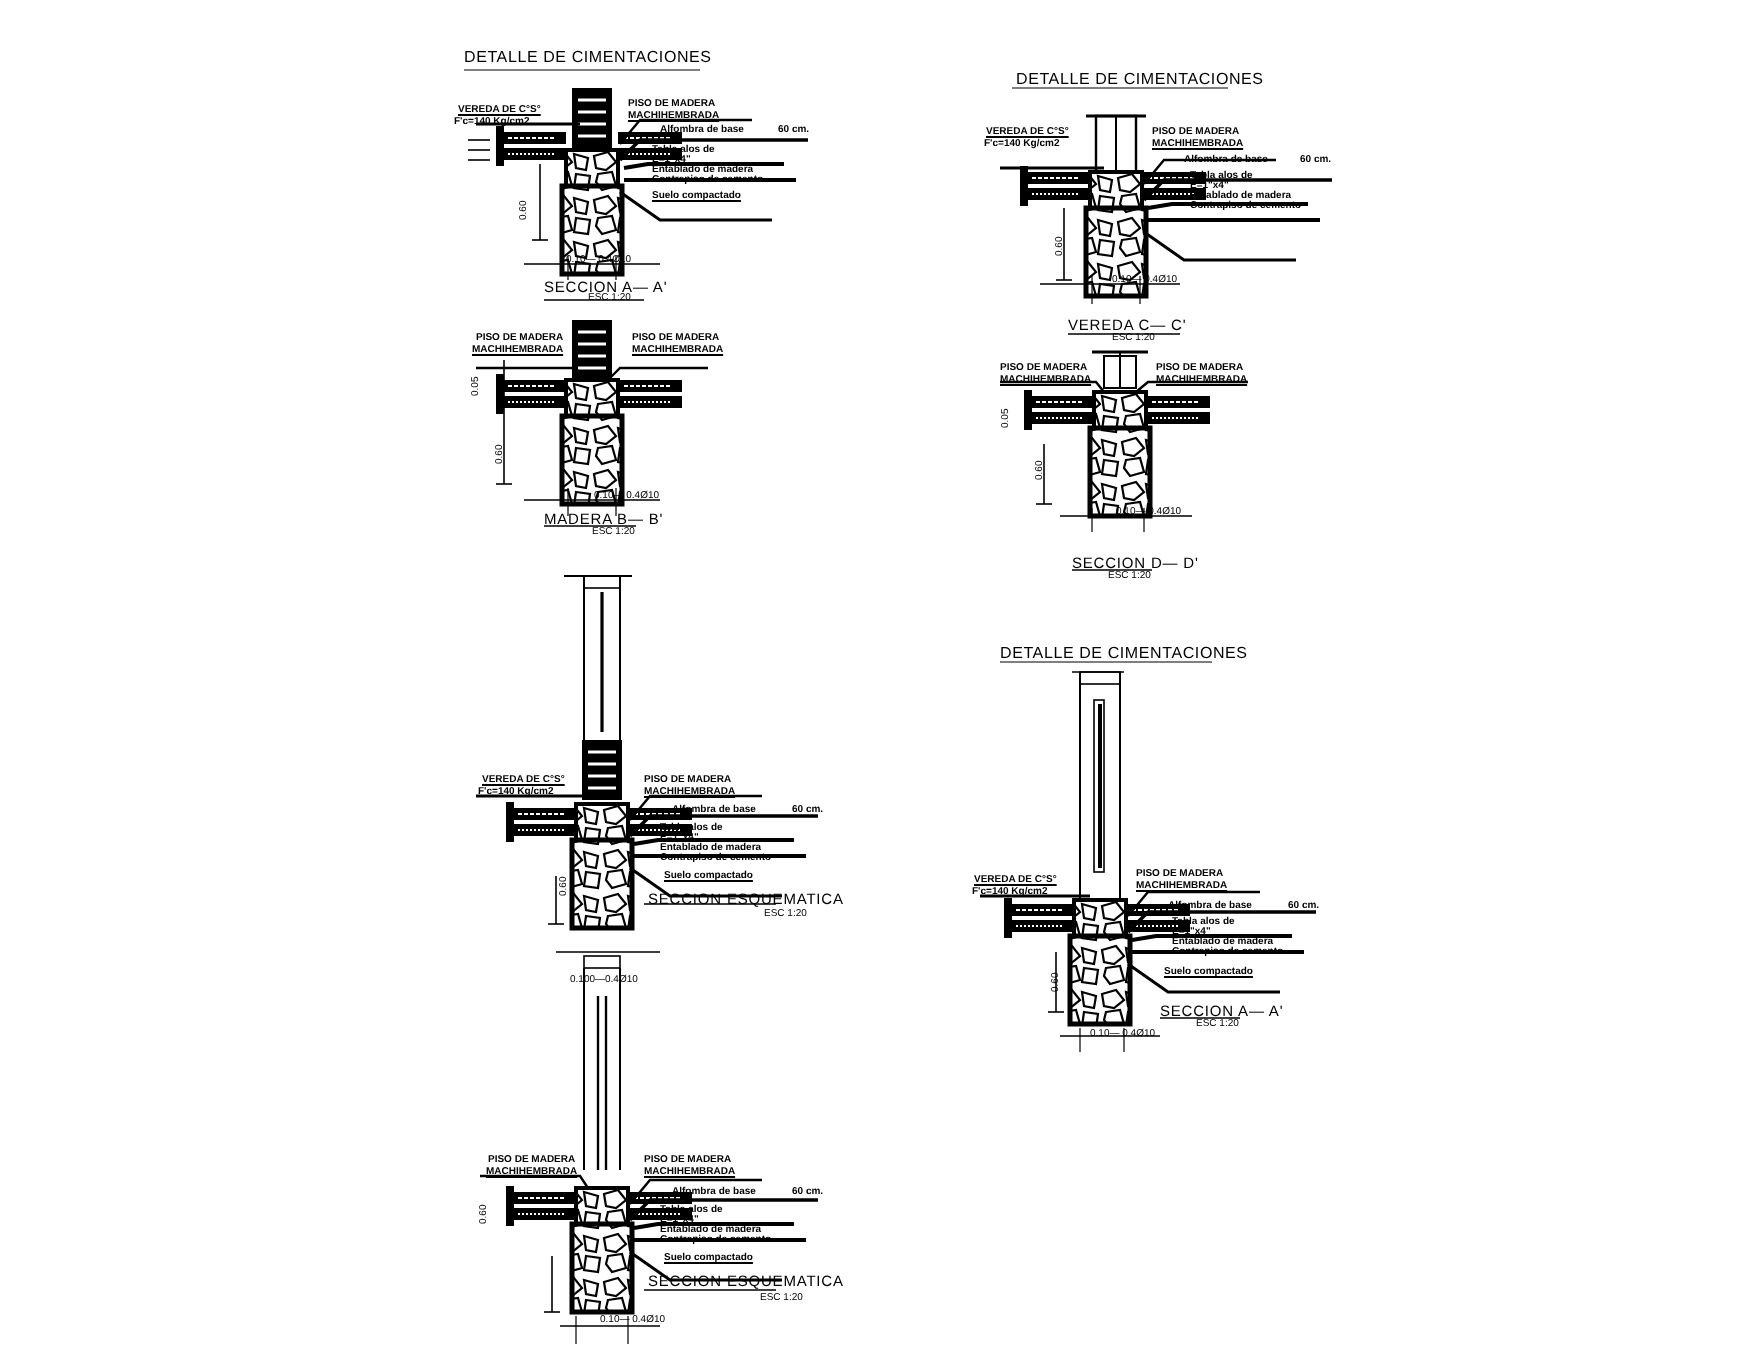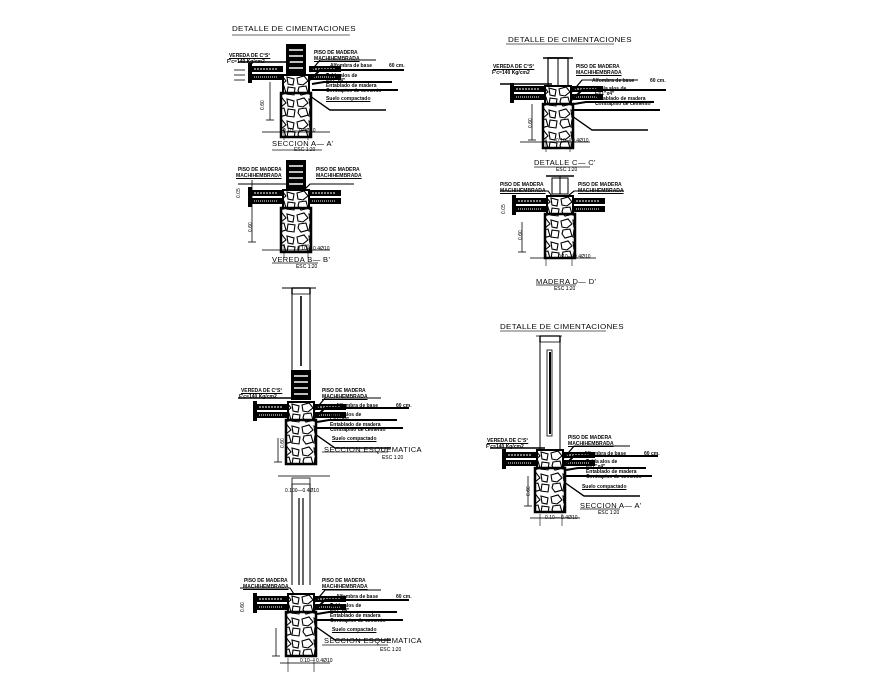--- a/index.html
+++ b/index.html
@@ -212,47 +212,47 @@
   <div class="lbl sec" style="left:272px;top:140px">SECCION  A—  A'</div>
   <div class="lbl esc" style="left:294px;top:147px">ESC   1:20</div>
 
   <div class="lbl note" style="left:238px;top:167px">PISO DE MADERA</div>
   <div class="lbl note-u" style="left:236px;top:173px">MACHIHEMBRADA</div>
   <div class="lbl note" style="left:316px;top:167px">PISO DE MADERA</div>
   <div class="lbl note-u" style="left:316px;top:173px">MACHIHEMBRADA</div>
   <div class="lbl vdim" style="left:236px;top:198px">0.05</div>
   <div class="lbl vdim" style="left:248px;top:232px">0.60</div>
   <div class="lbl dim" style="left:297px;top:246px">0.10— 0.4Ø10</div>
-  <div class="lbl sec" style="left:272px;top:256px">VEREDA  B—  B'</div>
+  <div class="lbl sec" style="left:272px;top:256px">MADERA  B—  B'</div>
   <div class="lbl esc" style="left:296px;top:264px">ESC   1:20</div>
 
   <div class="lbl title" style="left:508px;top:36px">DETALLE DE CIMENTACIONES</div>
   <div class="lbl note-u" style="left:493px;top:64px">VEREDA DE C°S°</div>
   <div class="lbl note" style="left:492px;top:70px">F'c=140 Kg/cm2</div>
   <div class="lbl note" style="left:576px;top:64px">PISO DE MADERA</div>
   <div class="lbl note-u" style="left:576px;top:70px">MACHIHEMBRADA</div>
   <div class="lbl note" style="left:592px;top:78px">Alfombra de base</div>
   <div class="lbl note" style="left:650px;top:78px">60 cm.</div>
   <div class="lbl note" style="left:595px;top:86px">Tabla alos de</div>
   <div class="lbl note" style="left:595px;top:91px">E=1"x4"</div>
   <div class="lbl note" style="left:595px;top:96px">Entablado de madera</div>
   <div class="lbl note" style="left:595px;top:101px">Contrapiso de cemento</div>
   <div class="lbl vdim" style="left:528px;top:128px">0.60</div>
   <div class="lbl dim" style="left:556px;top:138px">0.10— 0.4Ø10</div>
-  <div class="lbl sec" style="left:534px;top:159px">DETALLE  C—  C'</div>
+  <div class="lbl sec" style="left:534px;top:159px">VEREDA  C—  C'</div>
   <div class="lbl esc" style="left:556px;top:167px">ESC   1:20</div>
 
   <div class="lbl note" style="left:500px;top:182px">PISO DE MADERA</div>
   <div class="lbl note-u" style="left:500px;top:188px">MACHIHEMBRADA</div>
   <div class="lbl note" style="left:578px;top:182px">PISO DE MADERA</div>
   <div class="lbl note-u" style="left:578px;top:188px">MACHIHEMBRADA</div>
   <div class="lbl vdim" style="left:501px;top:214px">0.05</div>
   <div class="lbl vdim" style="left:518px;top:240px">0.60</div>
   <div class="lbl dim" style="left:558px;top:254px">0.10— 0.4Ø10</div>
-  <div class="lbl sec" style="left:536px;top:278px">MADERA  D—  D'</div>
+  <div class="lbl sec" style="left:536px;top:278px">SECCION  D—  D'</div>
   <div class="lbl esc" style="left:554px;top:286px">ESC   1:20</div>
 
   <div class="lbl note-u" style="left:241px;top:388px">VEREDA DE C°S°</div>
   <div class="lbl note" style="left:239px;top:394px">F'c=140 Kg/cm2</div>
   <div class="lbl note" style="left:322px;top:388px">PISO DE MADERA</div>
   <div class="lbl note-u" style="left:322px;top:394px">MACHIHEMBRADA</div>
   <div class="lbl note" style="left:336px;top:403px">Alfombra de base</div>
   <div class="lbl note" style="left:396px;top:403px">60 cm.</div>
   <div class="lbl note" style="left:330px;top:412px">Tabla alos de</div>
   <div class="lbl note" style="left:330px;top:417px">E=1"x4"</div>

